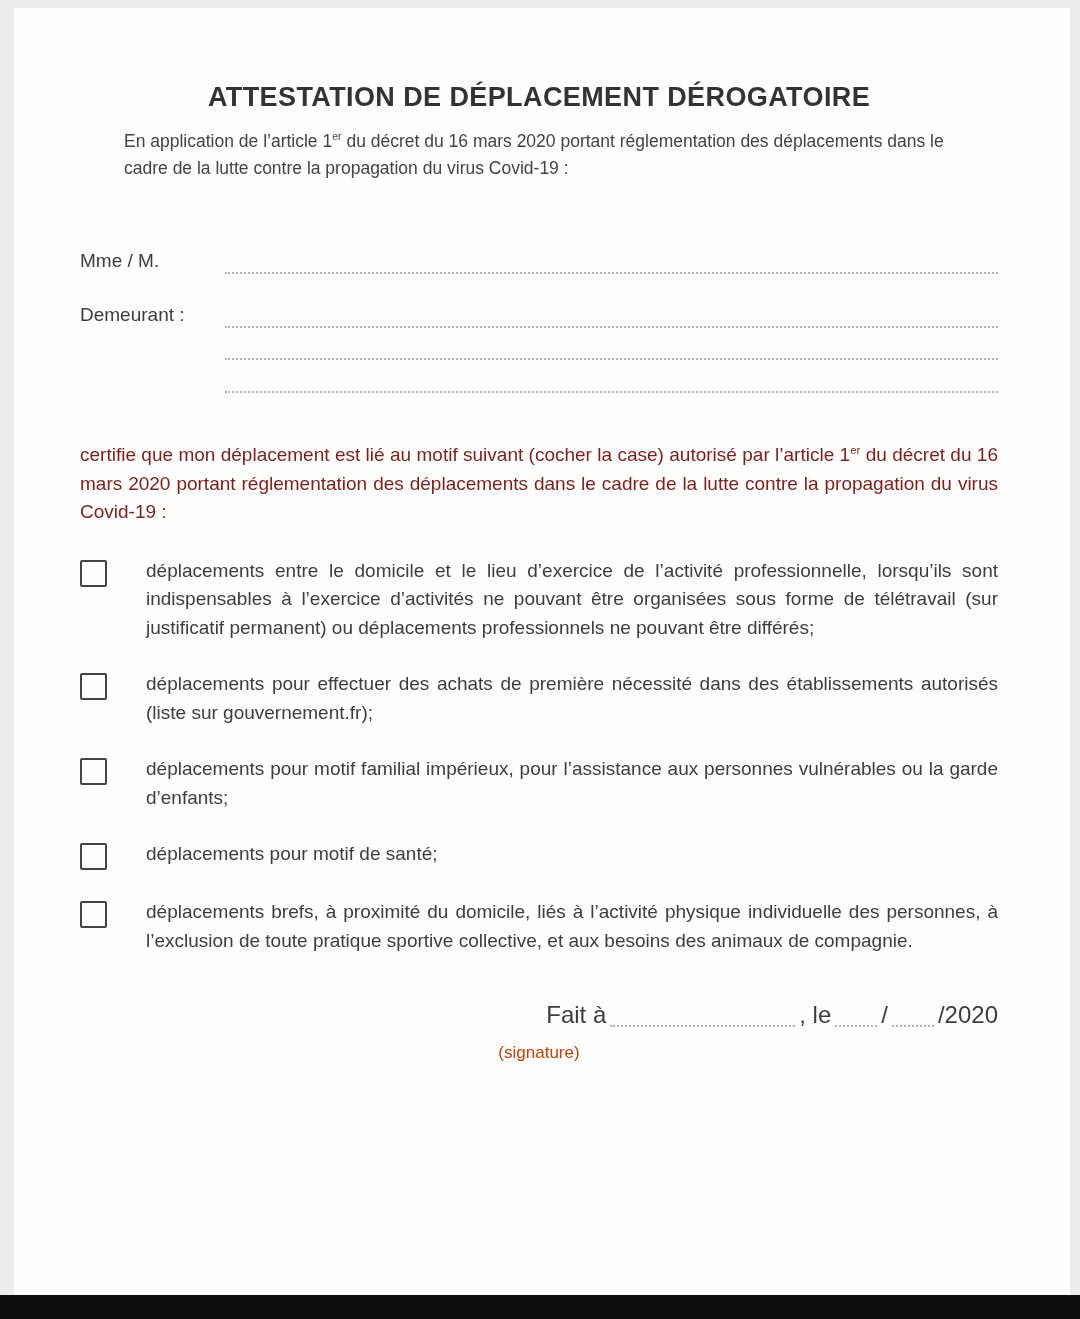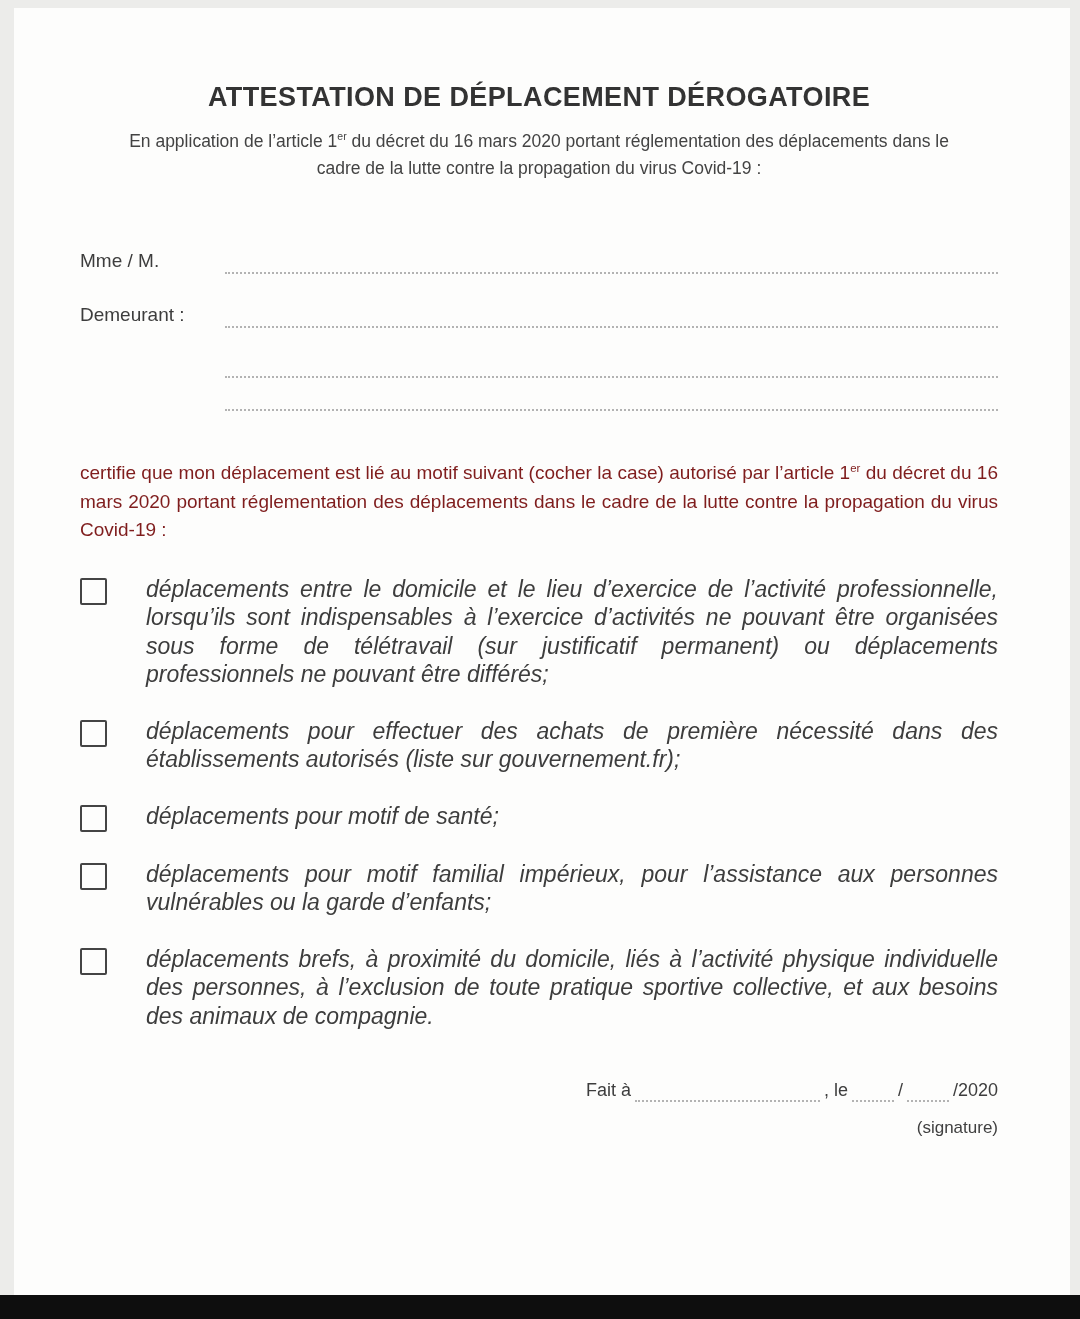--- a/index.html
+++ b/index.html
@@ -33,21 +33,21 @@
     text-align: center;
     font-size: 27px;
     line-height: 34px;
     font-weight: bold;
     letter-spacing: 0.4px;
     color: #333333;
   }
   .intro {
     margin: 14px auto 0 auto;
     max-width: 830px;
-    text-align: center;
+    text-align: left;
     font-size: 17.5px;
     line-height: 27px;
     color: #434343;
   }
   sup.ord {
     font-size: 60%;
     vertical-align: super;
     line-height: 0;
   }
   .identity {
@@ -101,31 +101,30 @@
     height: 23px;
     border: 2.5px solid #444444;
     border-radius: 2px;
     background: #fdfdfc;
     margin-top: 3px;
     cursor: pointer;
   }
   .reason-text {
     margin: 0 0 0 39px;
     flex: 1 1 auto;
-    font-size: 23px;
+    font-size: 19px;
     line-height: 28.5px;
     text-align: justify;
-    font-style: italic;
   }
   .footer-line {
     display: flex;
     align-items: center;
     justify-content: flex-end;
     margin-top: 48px;
-    font-size: 18px;
+    font-size: 24px;
   }
   .footer-line .lbl {
     line-height: 24px;
     white-space: pre;
   }
   .dot-place {
     width: 185px;
     height: 22px;
     border-bottom: 2px dotted #b3b3b3;
     margin: 0 4px;
@@ -133,23 +132,23 @@
   }
   .dot-day, .dot-month {
     width: 42px;
     height: 22px;
     border-bottom: 2px dotted #b3b3b3;
     margin: 0 4px;
     cursor: text;
   }
   .signature-line {
     margin-top: 16px;
-    text-align: right;
+    text-align: center;
     font-size: 17px;
-    color: #404040;
+    color: #c2410c;
   }
   .bottom-bar {
     position: absolute;
     left: 0;
     right: 0;
     bottom: 0;
     height: 24px;
     background: #0e0e0e;
   }
 </style>
@@ -165,21 +164,21 @@
       <p class="intro"><span>En application de l’article 1</span><sup class="ord">er</sup><span> du décret du 16 mars 2020 portant réglementation des déplacements dans le cadre de la lutte contre la propagation du virus Covid-19 :</span></p>
 
       <div class="identity">
 
         <div class="field-row">
           <span class="field-label">Mme / M.</span>
           <span class="dotline"></span>
         </div>
 
 
-        <div class="field-row" style="margin-bottom:18px;">
+        <div class="field-row" style="margin-bottom:0;">
           <span class="field-label">Demeurant :</span>
           <span class="dotline"></span>
         </div>
         <div class="address-extra"></div>
         <div class="address-extra"></div>
       </div>
 
       <p class="certify"><span>certifie que mon déplacement est lié au motif suivant (cocher la case) autorisé par l’article 1</span><sup class="ord">er</sup><span> du décret du 16 mars 2020 portant réglementation des déplacements dans le cadre de la lutte contre la propagation du virus Covid-19 :</span></p>
 
       <div class="reasons">
@@ -189,26 +188,26 @@
           <p class="reason-text">déplacements entre le domicile et le lieu d’exercice de l’activité professionnelle, lorsqu’ils sont indispensables à l’exercice d’activités ne pouvant être organisées sous forme de télétravail (sur justificatif permanent) ou déplacements professionnels ne pouvant être différés;</p>
         </div>
 
         <div class="reason">
           <span class="checkbox"></span>
           <p class="reason-text">déplacements pour effectuer des achats de première nécessité dans des établissements autorisés (liste sur gouvernement.fr);</p>
         </div>
 
         <div class="reason">
           <span class="checkbox"></span>
+          <p class="reason-text">déplacements pour motif familial impérieux, pour l’assistance aux personnes vulnérables ou la garde d’enfants;</p>
+        </div>
+
+        <div class="reason">
+          <span class="checkbox"></span>
           <p class="reason-text">déplacements pour motif de santé;</p>
-        </div>
-
-        <div class="reason">
-          <span class="checkbox"></span>
-          <p class="reason-text">déplacements pour motif familial impérieux, pour l’assistance aux personnes vulnérables ou la garde d’enfants;</p>
         </div>
 
         <div class="reason">
           <span class="checkbox"></span>
           <p class="reason-text">déplacements brefs, à proximité du domicile, liés à l’activité physique individuelle des personnes, à l’exclusion de toute pratique sportive collective, et aux besoins des animaux de compagnie.</p>
         </div>
 
       </div>
 
       <div class="footer-line">

